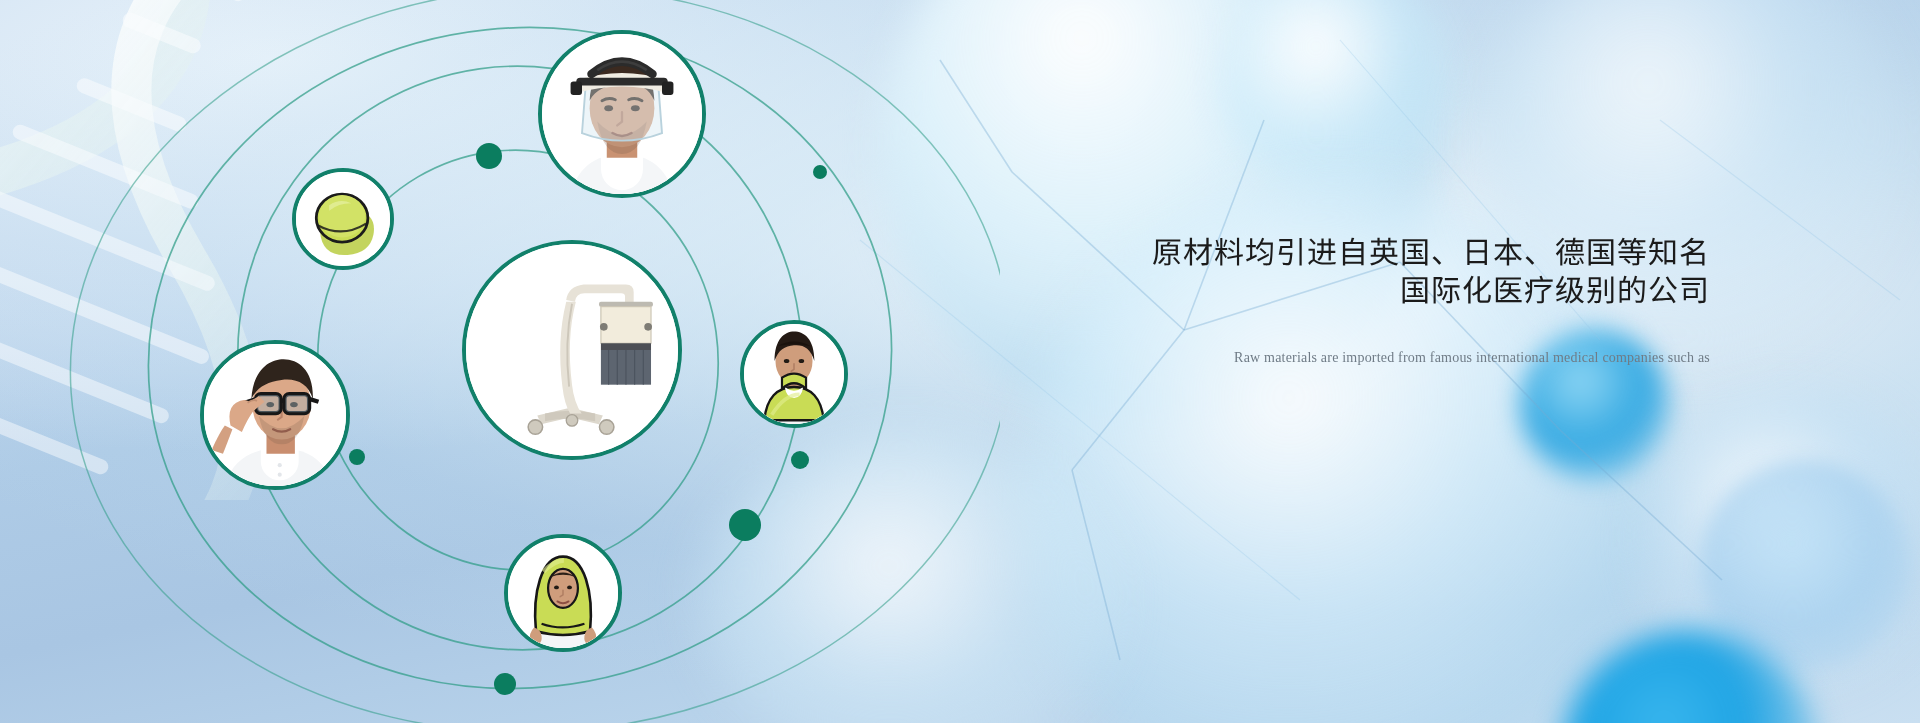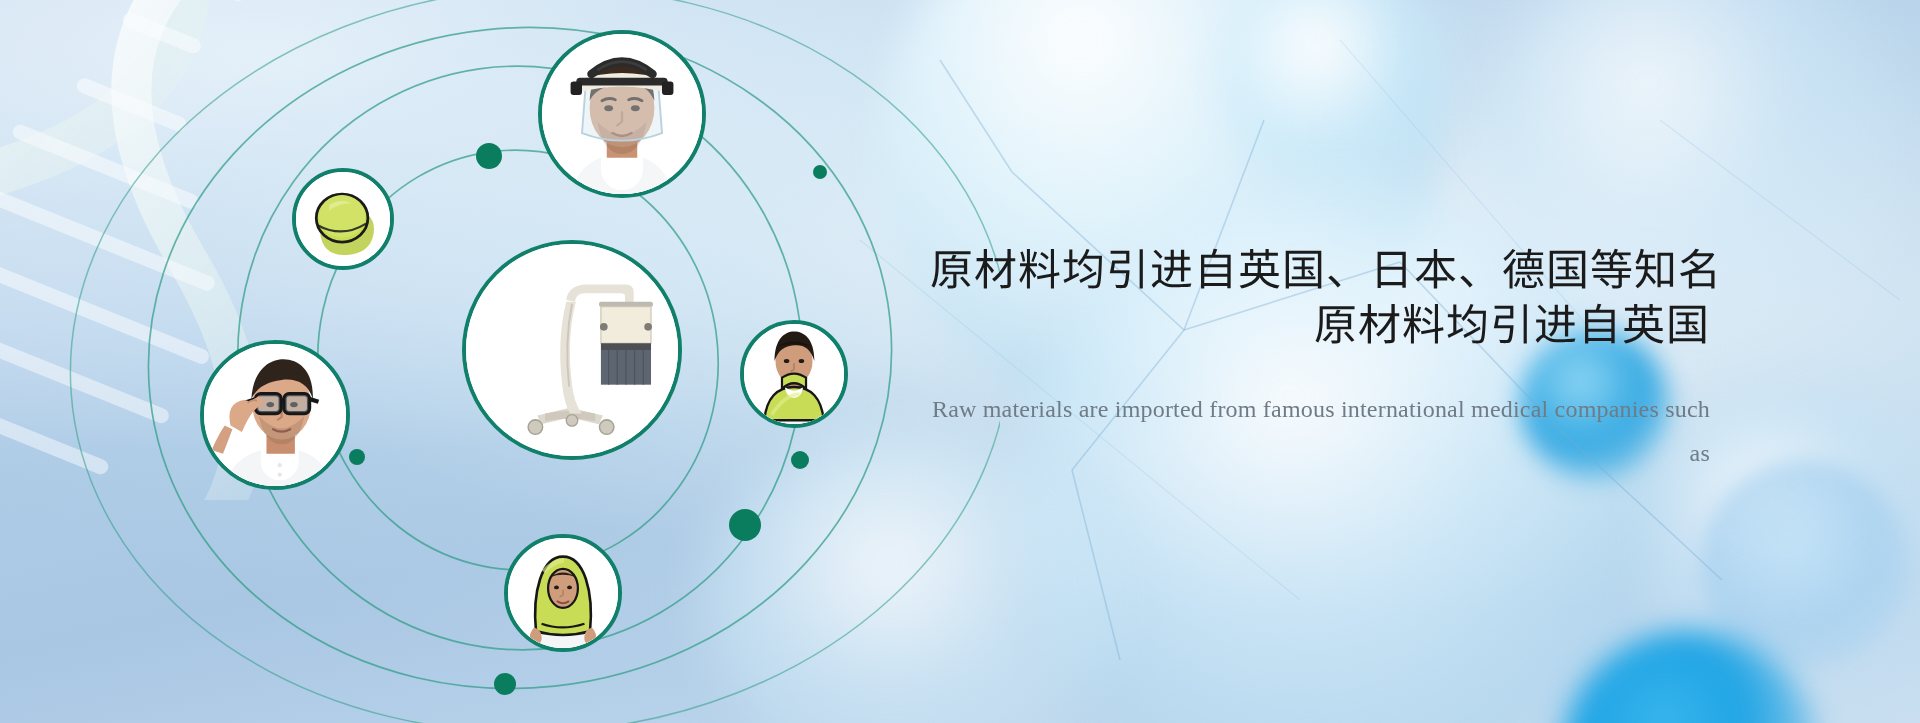--- a/index.html
+++ b/index.html
@@ -76,28 +76,28 @@
 
   
   .dot{position:absolute;border-radius:50%;background:#0b7d5f;}
 
   
   #copy{
     position:absolute;right:210px;top:214px;width:800px;
     text-align:right;
   }
   #headline{
-    font-size:43px;line-height:1.28;color:#1b1b1b;letter-spacing:1px;
+    font-size:30px;line-height:1.28;color:#1b1b1b;letter-spacing:1px;
     font-weight:400;white-space:nowrap;margin-left:20px;
   }
   #headline .l2{display:block;}
   #subcopy{
     margin-top:34px;
     font-family:"Liberation Serif","DejaVu Serif",serif;
-    font-size:24px;line-height:1.85;color:#6f7b86;letter-spacing:.2px;
+    font-size:14px;line-height:1.85;color:#6f7b86;letter-spacing:.2px;
   }
   #subcopy .s2{display:block;}
 </style>
 </head>
 <body>
 
 <div id="banner">
 
   <div class="bg-layer">
 
@@ -351,20 +351,20 @@
       <path d="M36 92 q22 8 46 0" stroke="#171717" stroke-width="2.4" fill="none"></path>
 
       <path d="M28 96 q-6 6 -4 14 q2 6 8 4 q5 -2 4 -9 q-1 -7 -8 -9 z" fill="#cf9d7c"></path>
       <path d="M90 96 q6 6 4 14 q-2 6 -8 4 q-5 -2 -4 -9 q1 -7 8 -9 z" fill="#cf9d7c"></path>
     </svg>
   </div>
 
   <div id="copy">
     <h1 id="headline">
       <span class="l1">原材料均引进自英国、日本、德国等知名</span>
-      <span class="l2">原材料均引进自英国</span>
+      <span class="l2">国际化医疗级别的公司</span>
     </h1>
     <p id="subcopy">
       <span class="s1">Raw materials are imported from famous international medical companies such as</span>
     </p>
   </div>
 
 </div>
 
 </body></html>

